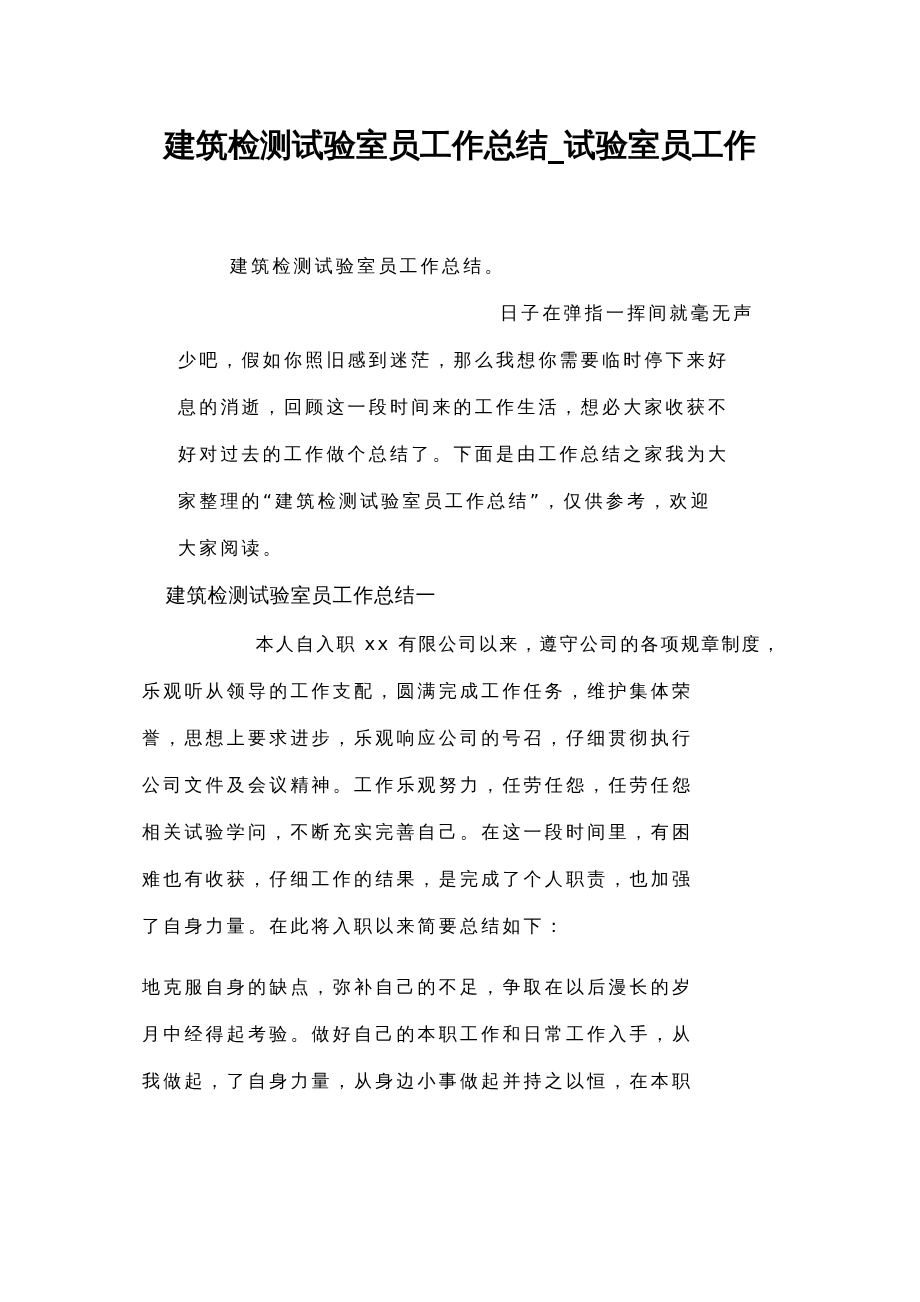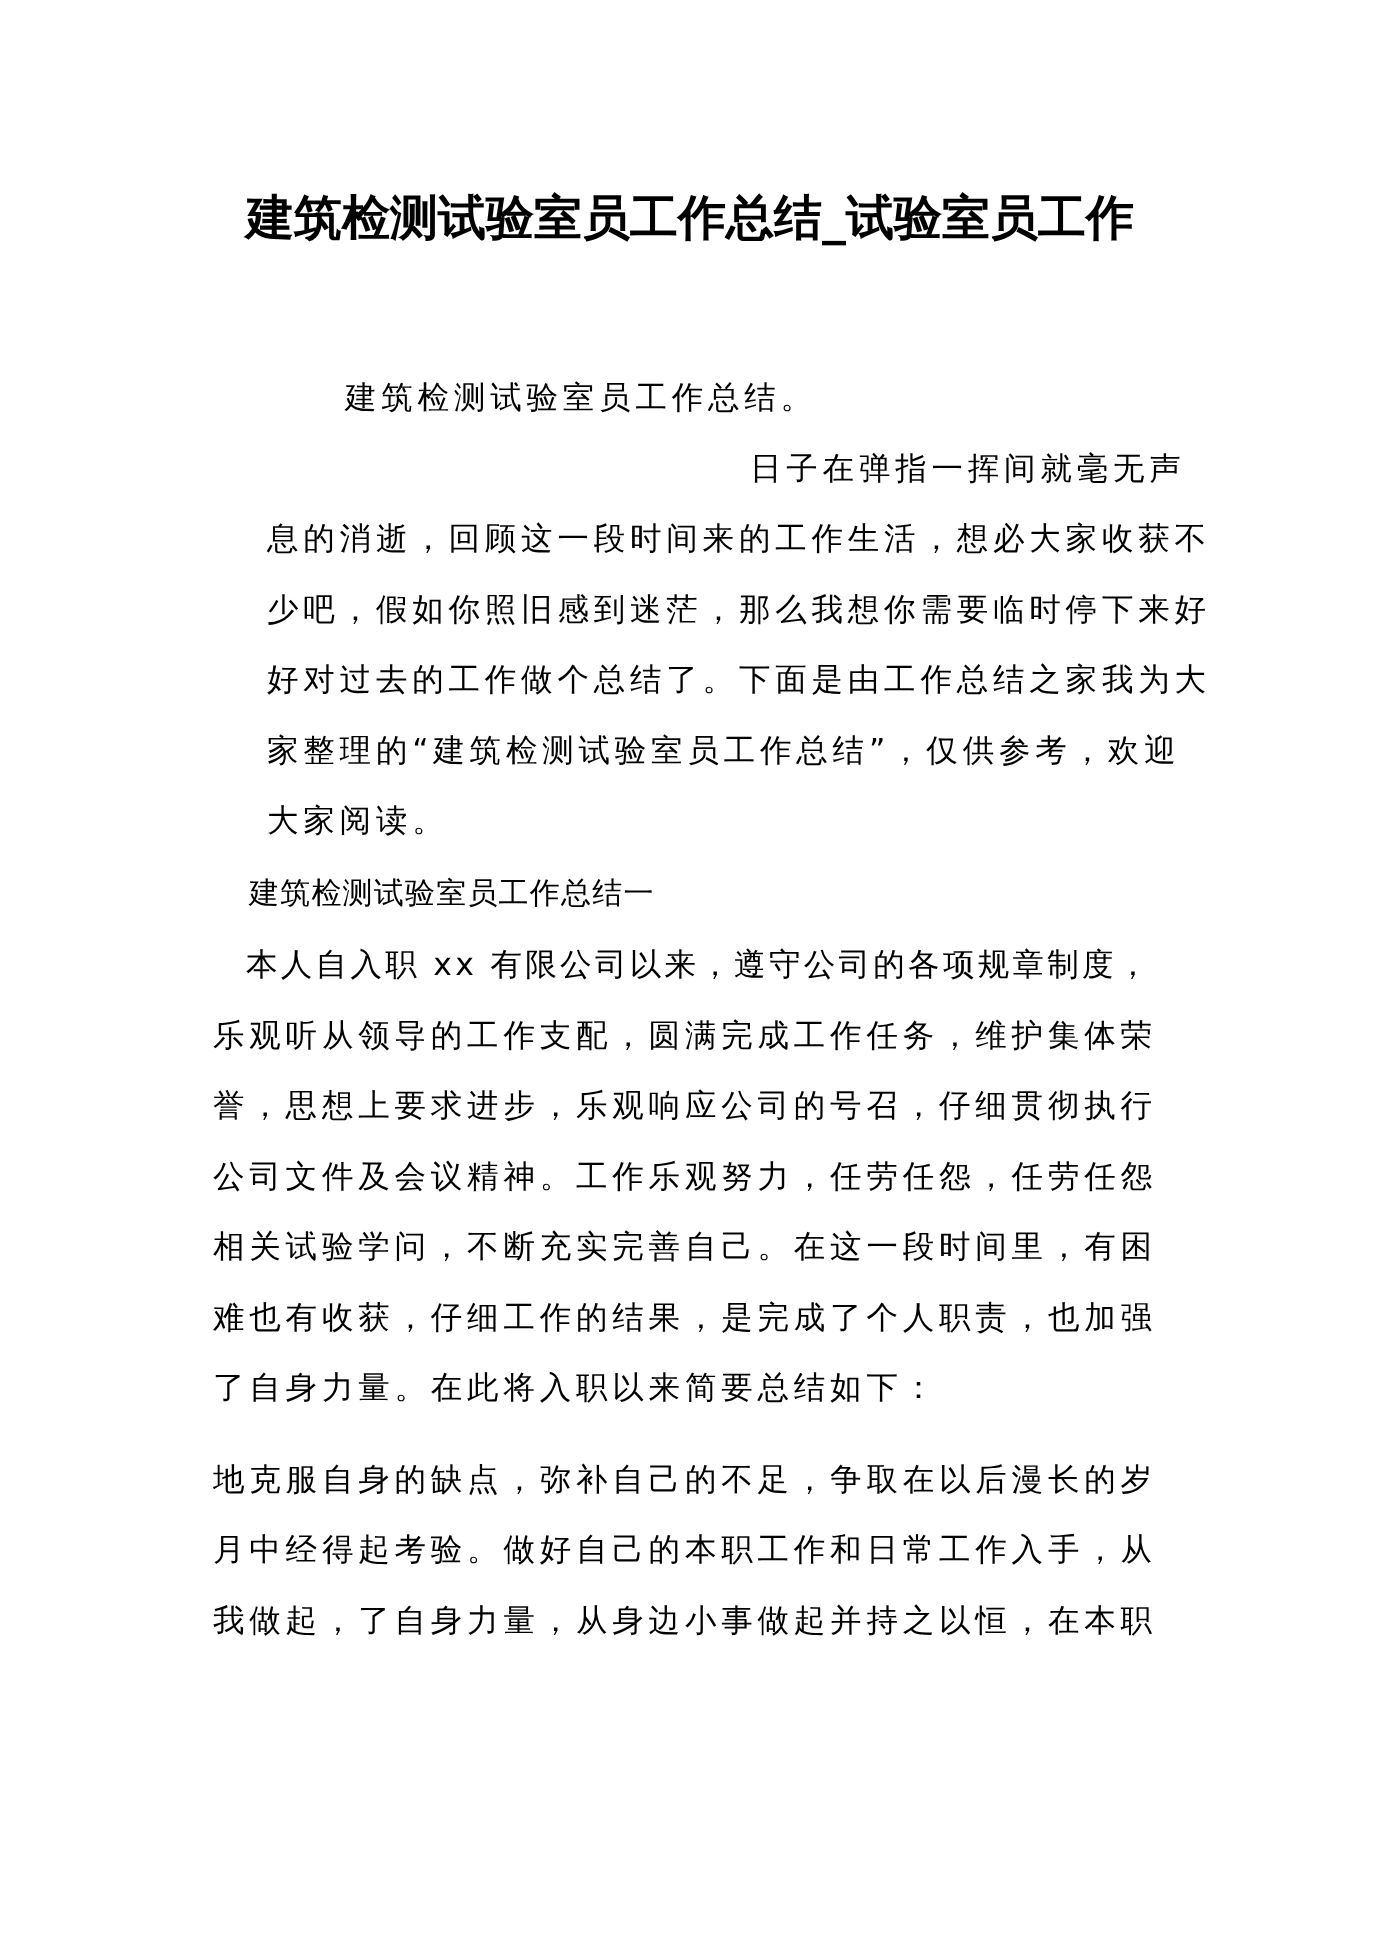--- a/index.html
+++ b/index.html
@@ -33,21 +33,21 @@
       font-size: 32px;
       line-height: 58px;
       letter-spacing: 0px;
       margin: 0;
     }
     .body-text {
       position: absolute;
       left: 142px;
       width: 640px;
       font-family: "DejaVu Sans", sans-serif;
-      font-size: 21px;
+      font-size: 18px;
       letter-spacing: 3.2px;
       white-space: nowrap;
       margin: 0;
       line-height: 47px;
     }
     .line {
       display: block;
       height: 47px;
     }
     .tight { letter-spacing: 0.8px; margin-left: 24px; }
@@ -60,33 +60,33 @@
   <h1 class="title">
     <span class="line" style="height:58px">建筑检测试验室员工作总结_试验室员工作</span>
   </h1>
 
   <p class="body-text" style="top:242px; left:230px;">
     <span class="line">建筑检测试验室员工作总结。</span>
   </p>
 
   <div class="body-text" style="top:289px;margin-left:36px;">
     <span class="line" style="padding-left:322px;">日子在弹指一挥间就毫无声</span>
+    <span class="line">少吧，假如你照旧感到迷茫，那么我想你需要临时停下来好</span>
     <span class="line">息的消逝，回顾这一段时间来的工作生活，想必大家收获不</span>
-    <span class="line">少吧，假如你照旧感到迷茫，那么我想你需要临时停下来好</span>
     <span class="line">好对过去的工作做个总结了。下面是由工作总结之家我为大</span>
     <span class="line">家整理的“建筑检测试验室员工作总结”，仅供参考，欢迎</span>
     <span class="line">大家阅读。</span>
   </div>
 
   <h2 class="body-text tight" style="top:572px; font-weight:normal; font-size:20px;">
     <span class="line">建筑检测试验室员工作总结一</span>
   </h2>
 
   <div class="body-text" style="top:620px;">
-    <span class="line" style="padding-left:22px; letter-spacing:2.2px;">本人自入职 xx 有限公司以来，遵守公司的各项规章制度，</span>
+    <span class="line" style="padding-left:22px; letter-spacing:2.2px;text-align:right;">本人自入职 xx 有限公司以来，遵守公司的各项规章制度，</span>
     <span class="line">乐观听从领导的工作支配，圆满完成工作任务，维护集体荣</span>
     <span class="line">誉，思想上要求进步，乐观响应公司的号召，仔细贯彻执行</span>
     <span class="line">公司文件及会议精神。工作乐观努力，任劳任怨，任劳任怨</span>
     <span class="line">相关试验学问，不断充实完善自己。在这一段时间里，有困</span>
     <span class="line">难也有收获，仔细工作的结果，是完成了个人职责，也加强</span>
     <span class="line">了自身力量。在此将入职以来简要总结如下：</span>
   </div>
 
   <div class="body-text" style="top:963px;">
     <span class="line">地克服自身的缺点，弥补自己的不足，争取在以后漫长的岁</span>

